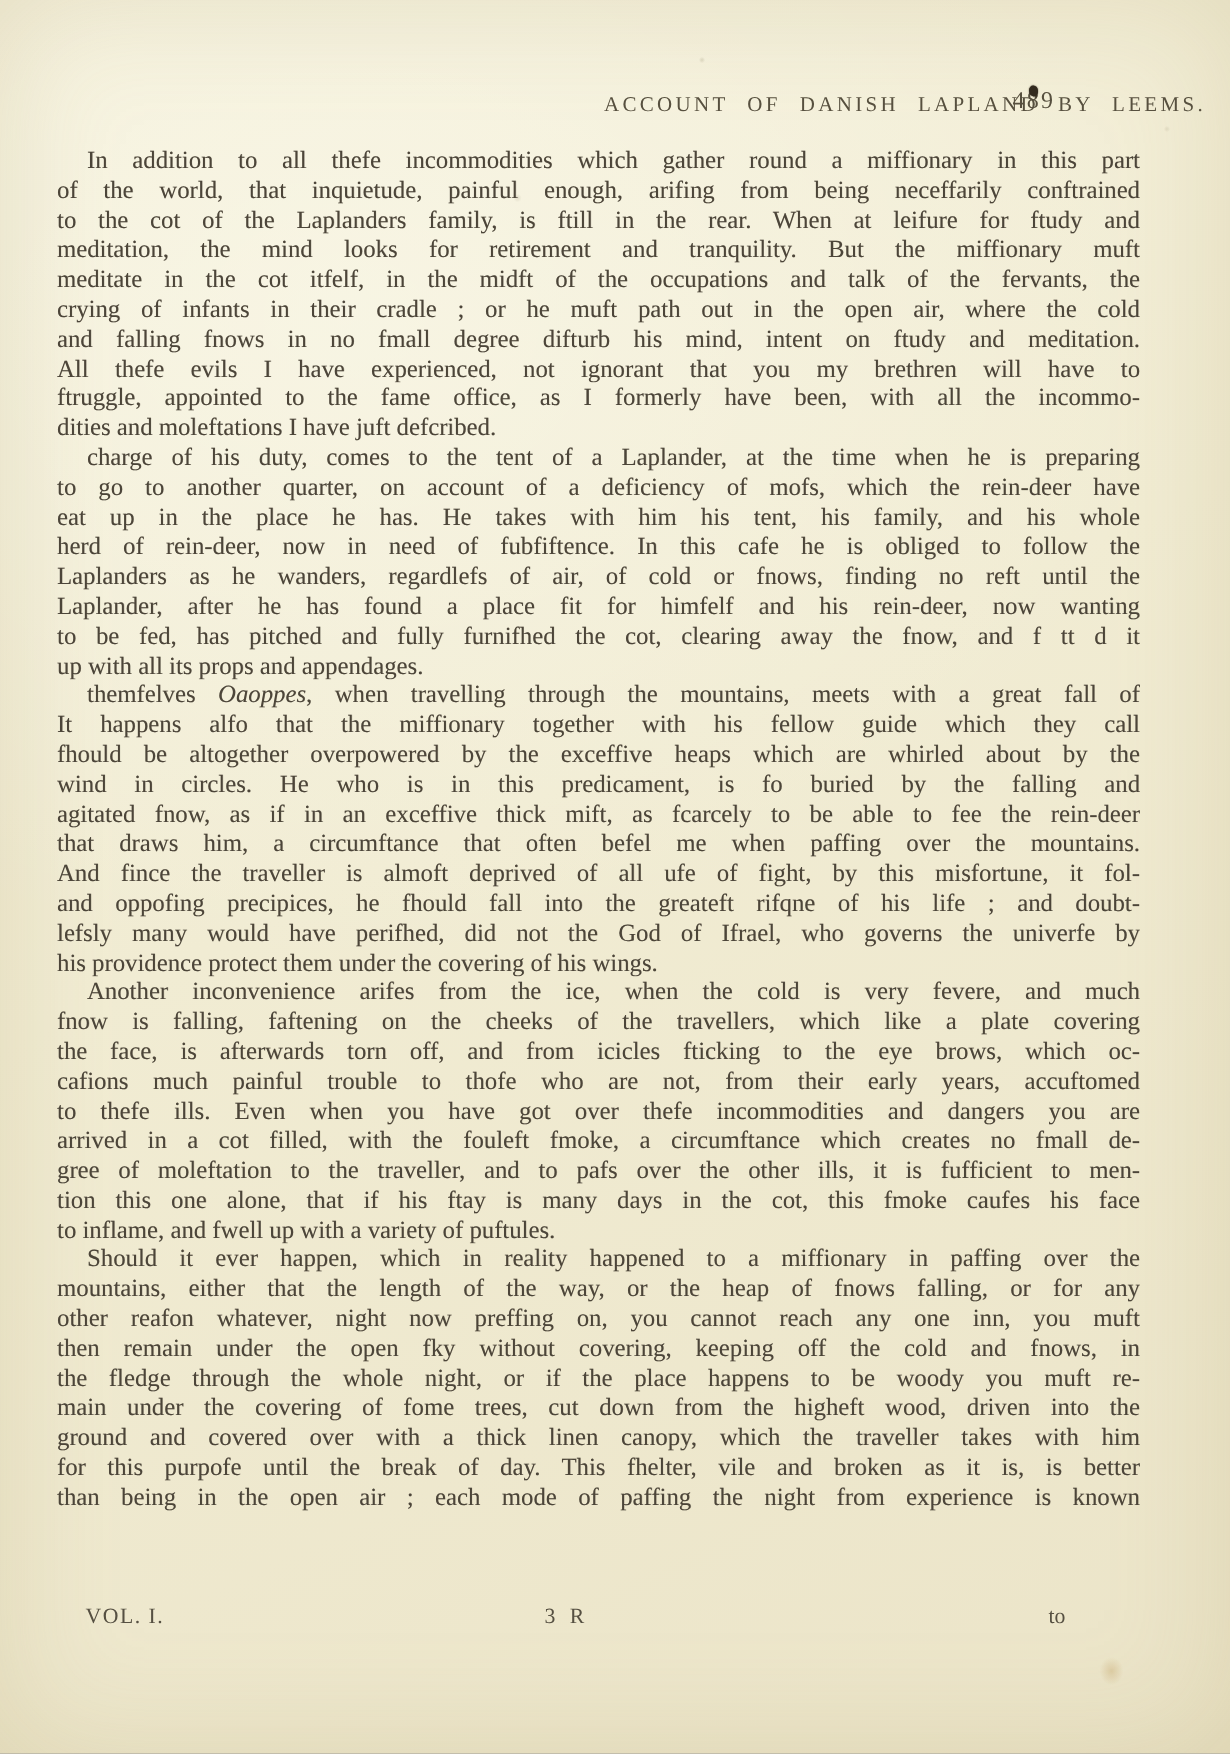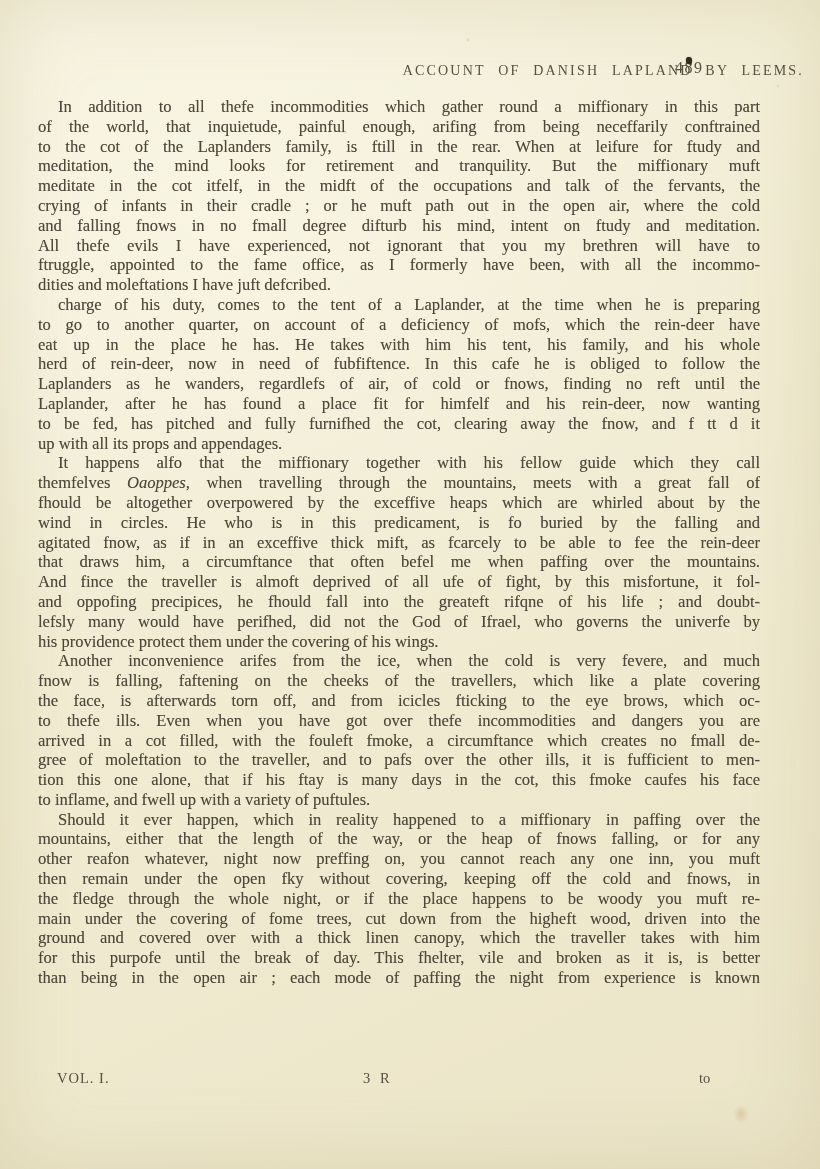--- a/index.html
+++ b/index.html
@@ -90,35 +90,36 @@
         <div class="line">charge of his duty, comes to the tent of a Laplander, at the time when he is preparing</div>
         <div class="line">to go to another quarter, on account of a deficiency of mofs, which the rein-deer have</div>
         <div class="line">eat up in the place he has. He takes with him his tent, his family, and his whole</div>
         <div class="line">herd of rein-deer, now in need of fubfiftence. In this cafe he is obliged to follow the</div>
         <div class="line">Laplanders as he wanders, regardlefs of air, of cold or fnows, finding no reft until the</div>
         <div class="line">Laplander, after he has found a place fit for himfelf and his rein-deer, now wanting</div>
         <div class="line">to be fed, has pitched and fully furnifhed the cot, clearing away the fnow, and f tt d it</div>
         <div class="line end">up with all its props and appendages.</div>
       </div>
       <div class="para">
+        <div class="line">themfelves <span class="em">Oaoppes</span>, when travelling through the mountains, meets with a great fall of</div>
         <div class="line">It happens alfo that the miffionary together with his fellow guide which they call</div>
-        <div class="line">themfelves <span class="em">Oaoppes</span>, when travelling through the mountains, meets with a great fall of</div>
         <div class="line">fhould be altogether overpowered by the exceffive heaps which are whirled about by the</div>
         <div class="line">wind in circles. He who is in this predicament, is fo buried by the falling and</div>
         <div class="line">agitated fnow, as if in an exceffive thick mift, as fcarcely to be able to fee the rein-deer</div>
         <div class="line">that draws him, a circumftance that often befel me when paffing over the mountains.</div>
         <div class="line">And fince the traveller is almoft deprived of all ufe of fight, by this misfortune, it fol-</div>
         <div class="line">and oppofing precipices, he fhould fall into the greateft rifqne of his life ; and doubt-</div>
         <div class="line">lefsly many would have perifhed, did not the God of Ifrael, who governs the univerfe by</div>
         <div class="line end">his providence protect them under the covering of his wings.</div>
       </div>
       <div class="para">
         <div class="line">Another inconvenience arifes from the ice, when the cold is very fevere, and much</div>
         <div class="line">fnow is falling, faftening on the cheeks of the travellers, which like a plate covering</div>
         <div class="line">the face, is afterwards torn off, and from icicles fticking to the eye brows, which oc-</div>
+        <div class="line">cafions much painful trouble to thofe who are not, from their early years, accuftomed</div>
         <div class="line">to thefe ills. Even when you have got over thefe incommodities and dangers you are</div>
         <div class="line">arrived in a cot filled, with the fouleft fmoke, a circumftance which creates no fmall de-</div>
         <div class="line">gree of moleftation to the traveller, and to pafs over the other ills, it is fufficient to men-</div>
         <div class="line">tion this one alone, that if his ftay is many days in the cot, this fmoke caufes his face</div>
         <div class="line end">to inflame, and fwell up with a variety of puftules.</div>
       </div>
       <div class="para">
         <div class="line">Should it ever happen, which in reality happened to a miffionary in paffing over the</div>
         <div class="line">mountains, either that the length of the way, or the heap of fnows falling, or for any</div>
         <div class="line">other reafon whatever, night now preffing on, you cannot reach any one inn, you muft</div>

